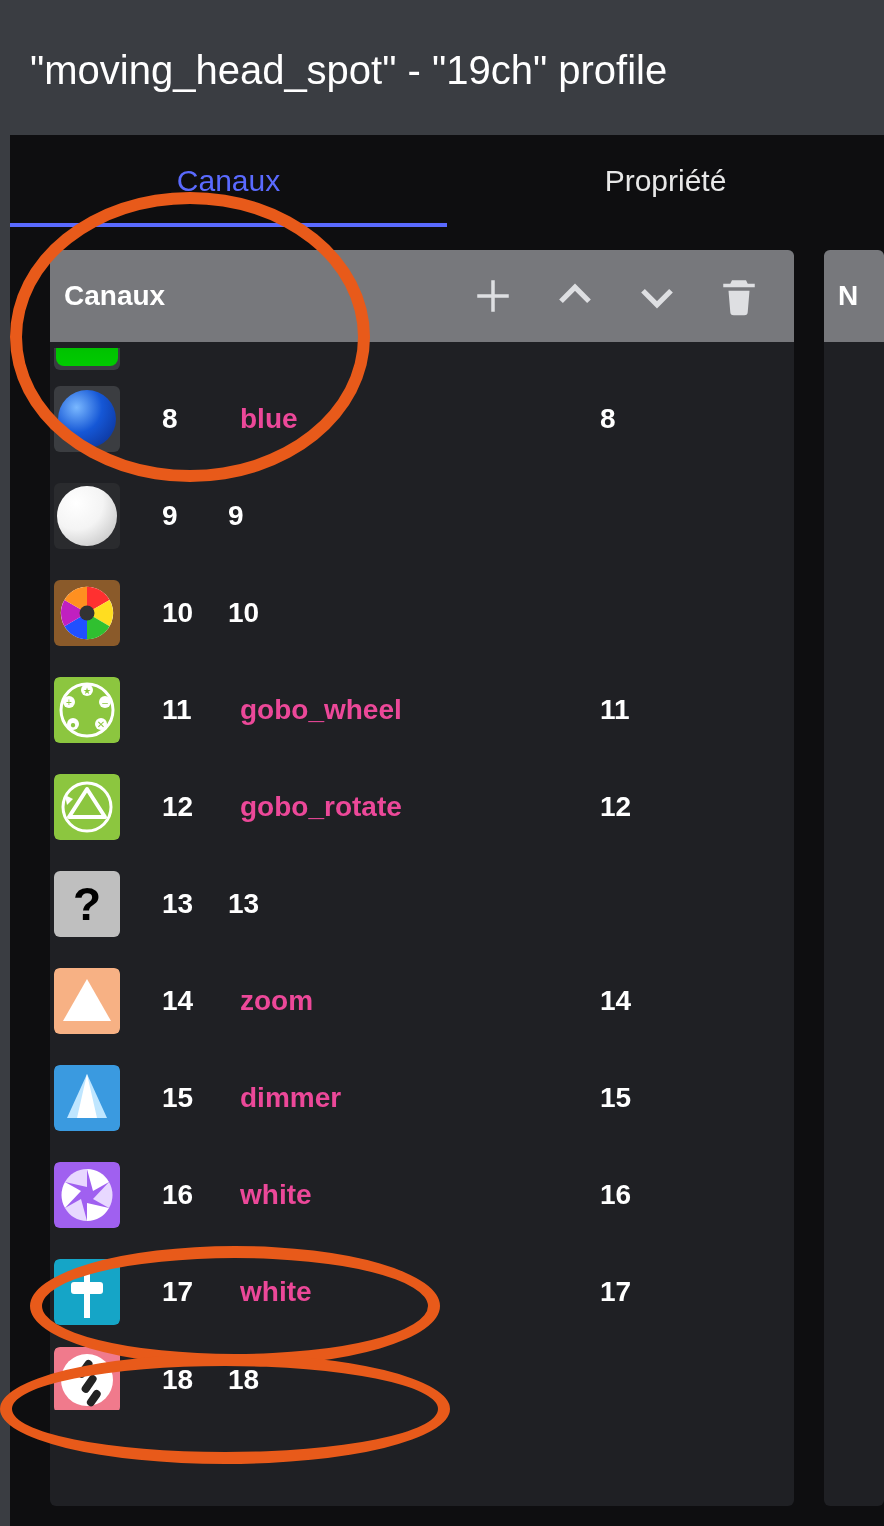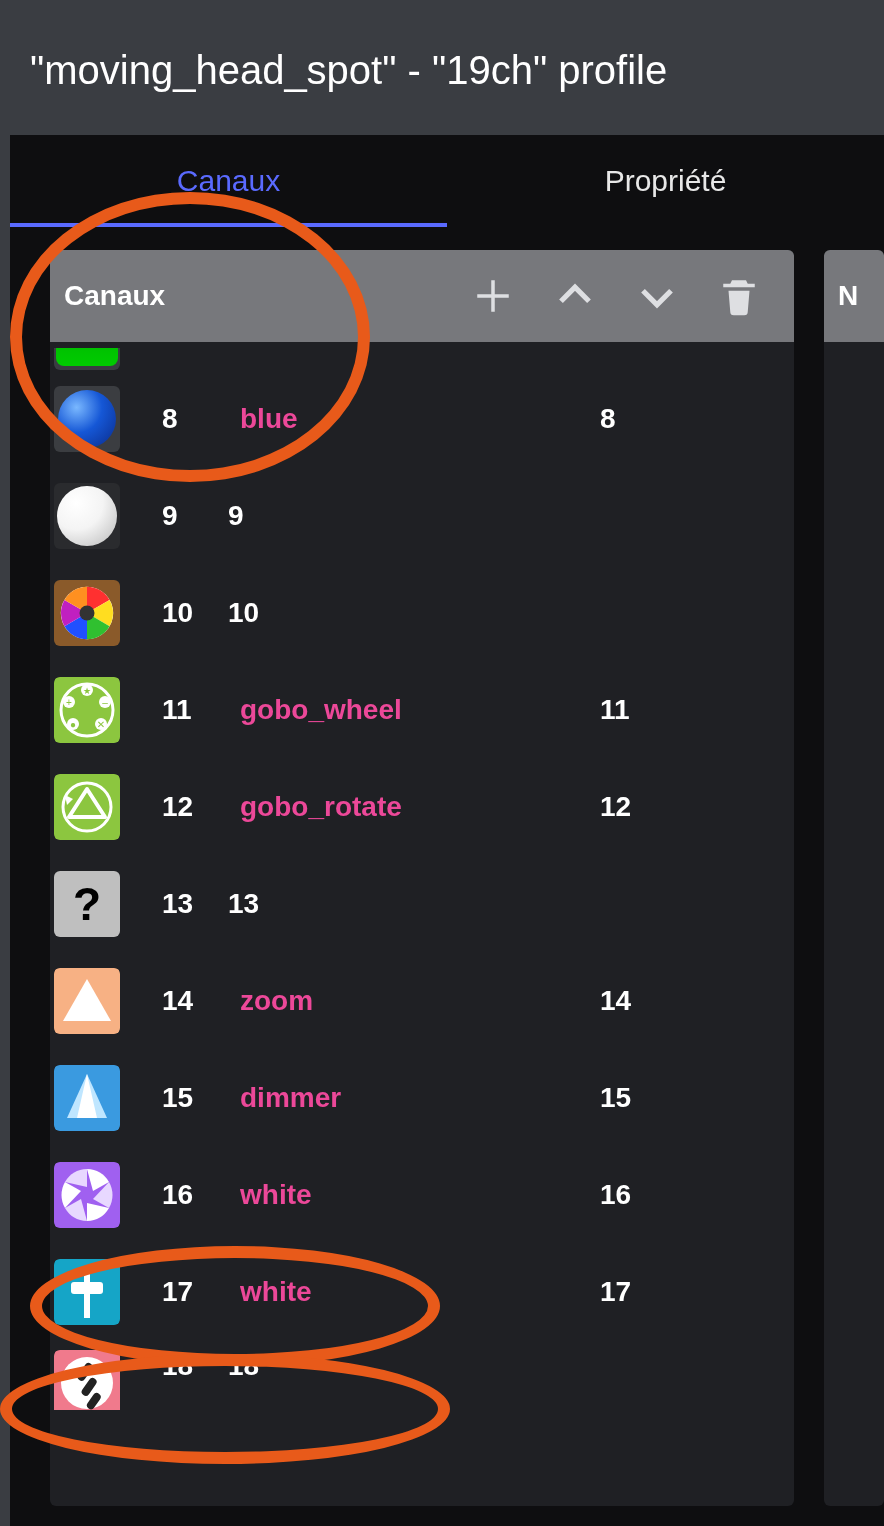--- a/index.html
+++ b/index.html
@@ -110,21 +110,21 @@
   }
   .row.partial-top {
     height: 22px;
     overflow: hidden;
     align-items: flex-end;
     padding-top:0;
   }
   .row.partial-bottom {
     height: 70px;
     overflow: hidden;
-    align-items:flex-start;
+    align-items:center;
     padding-top:10px;
   }
   .icon-cell {
     width: 66px;
     height: 66px;
     border-radius: 6px;
     flex-shrink: 0;
     display:flex;
     align-items:center;
     justify-content:center;

